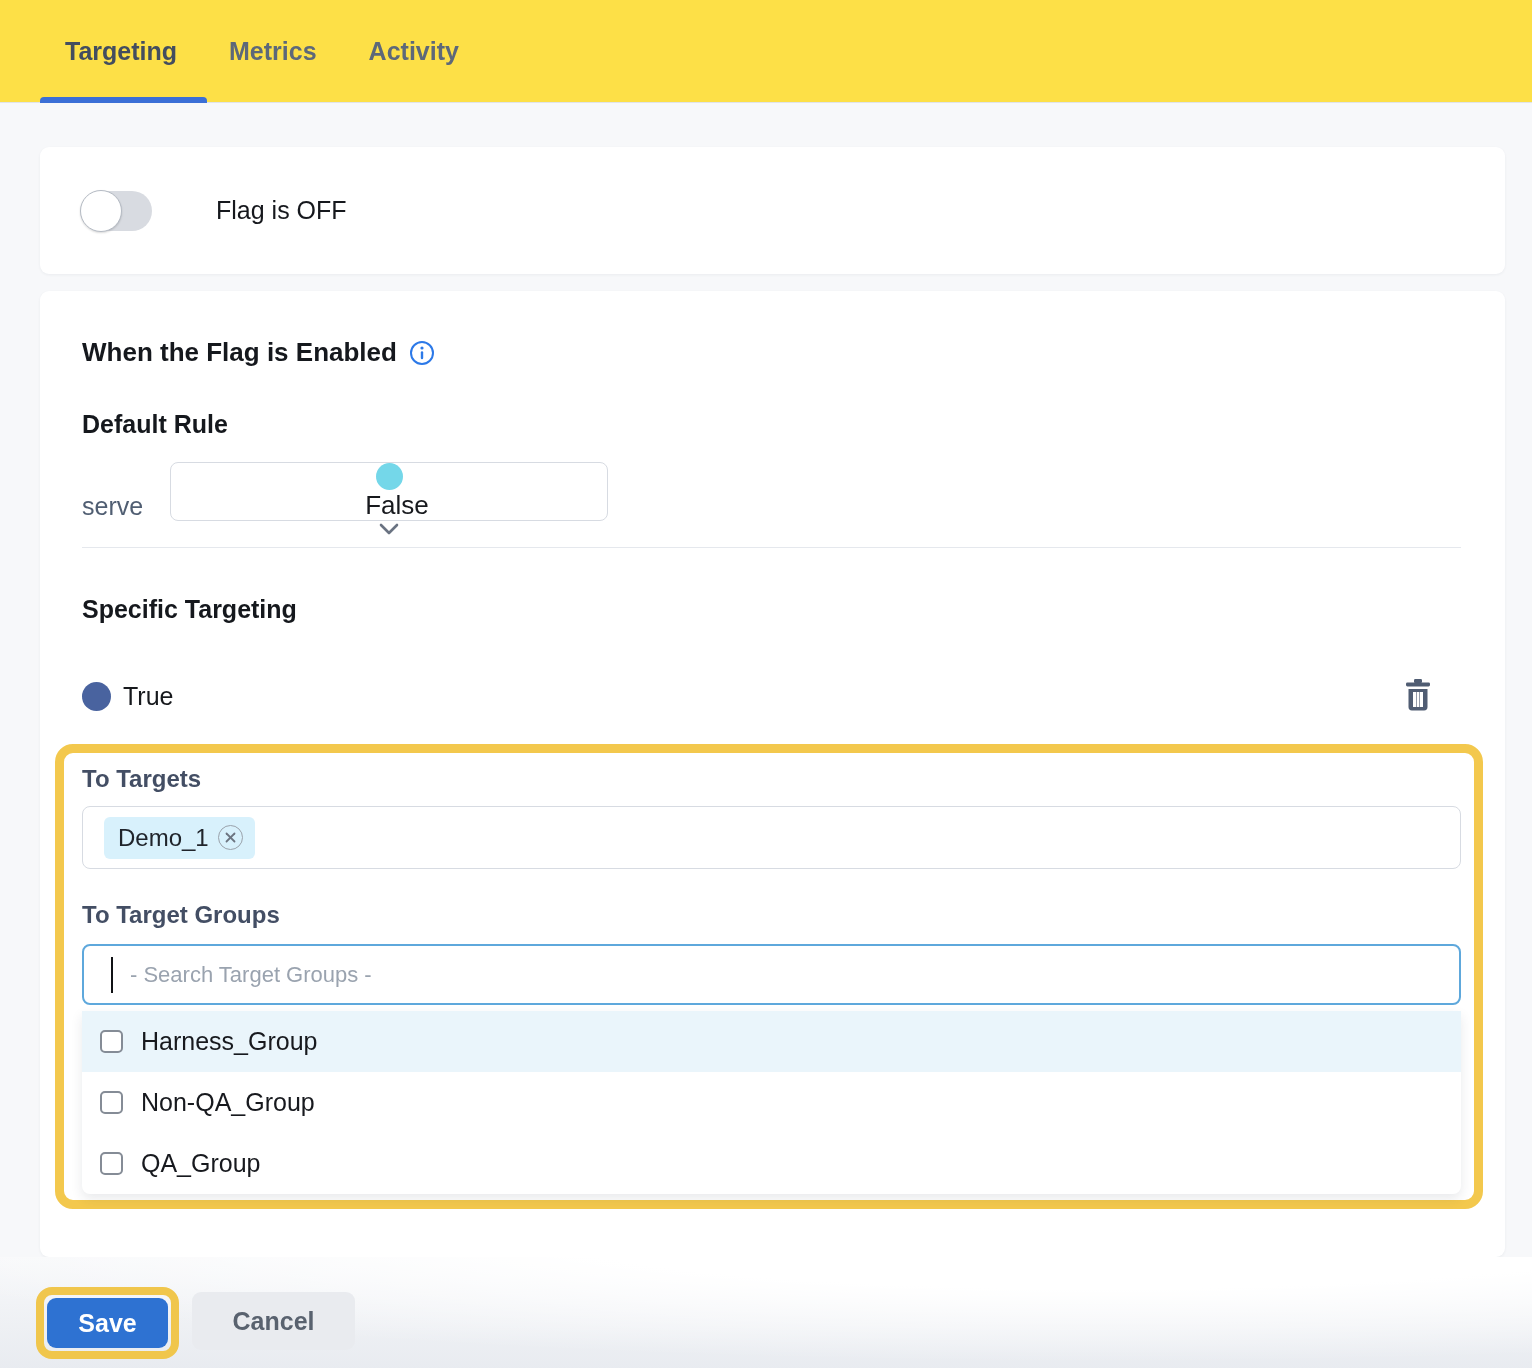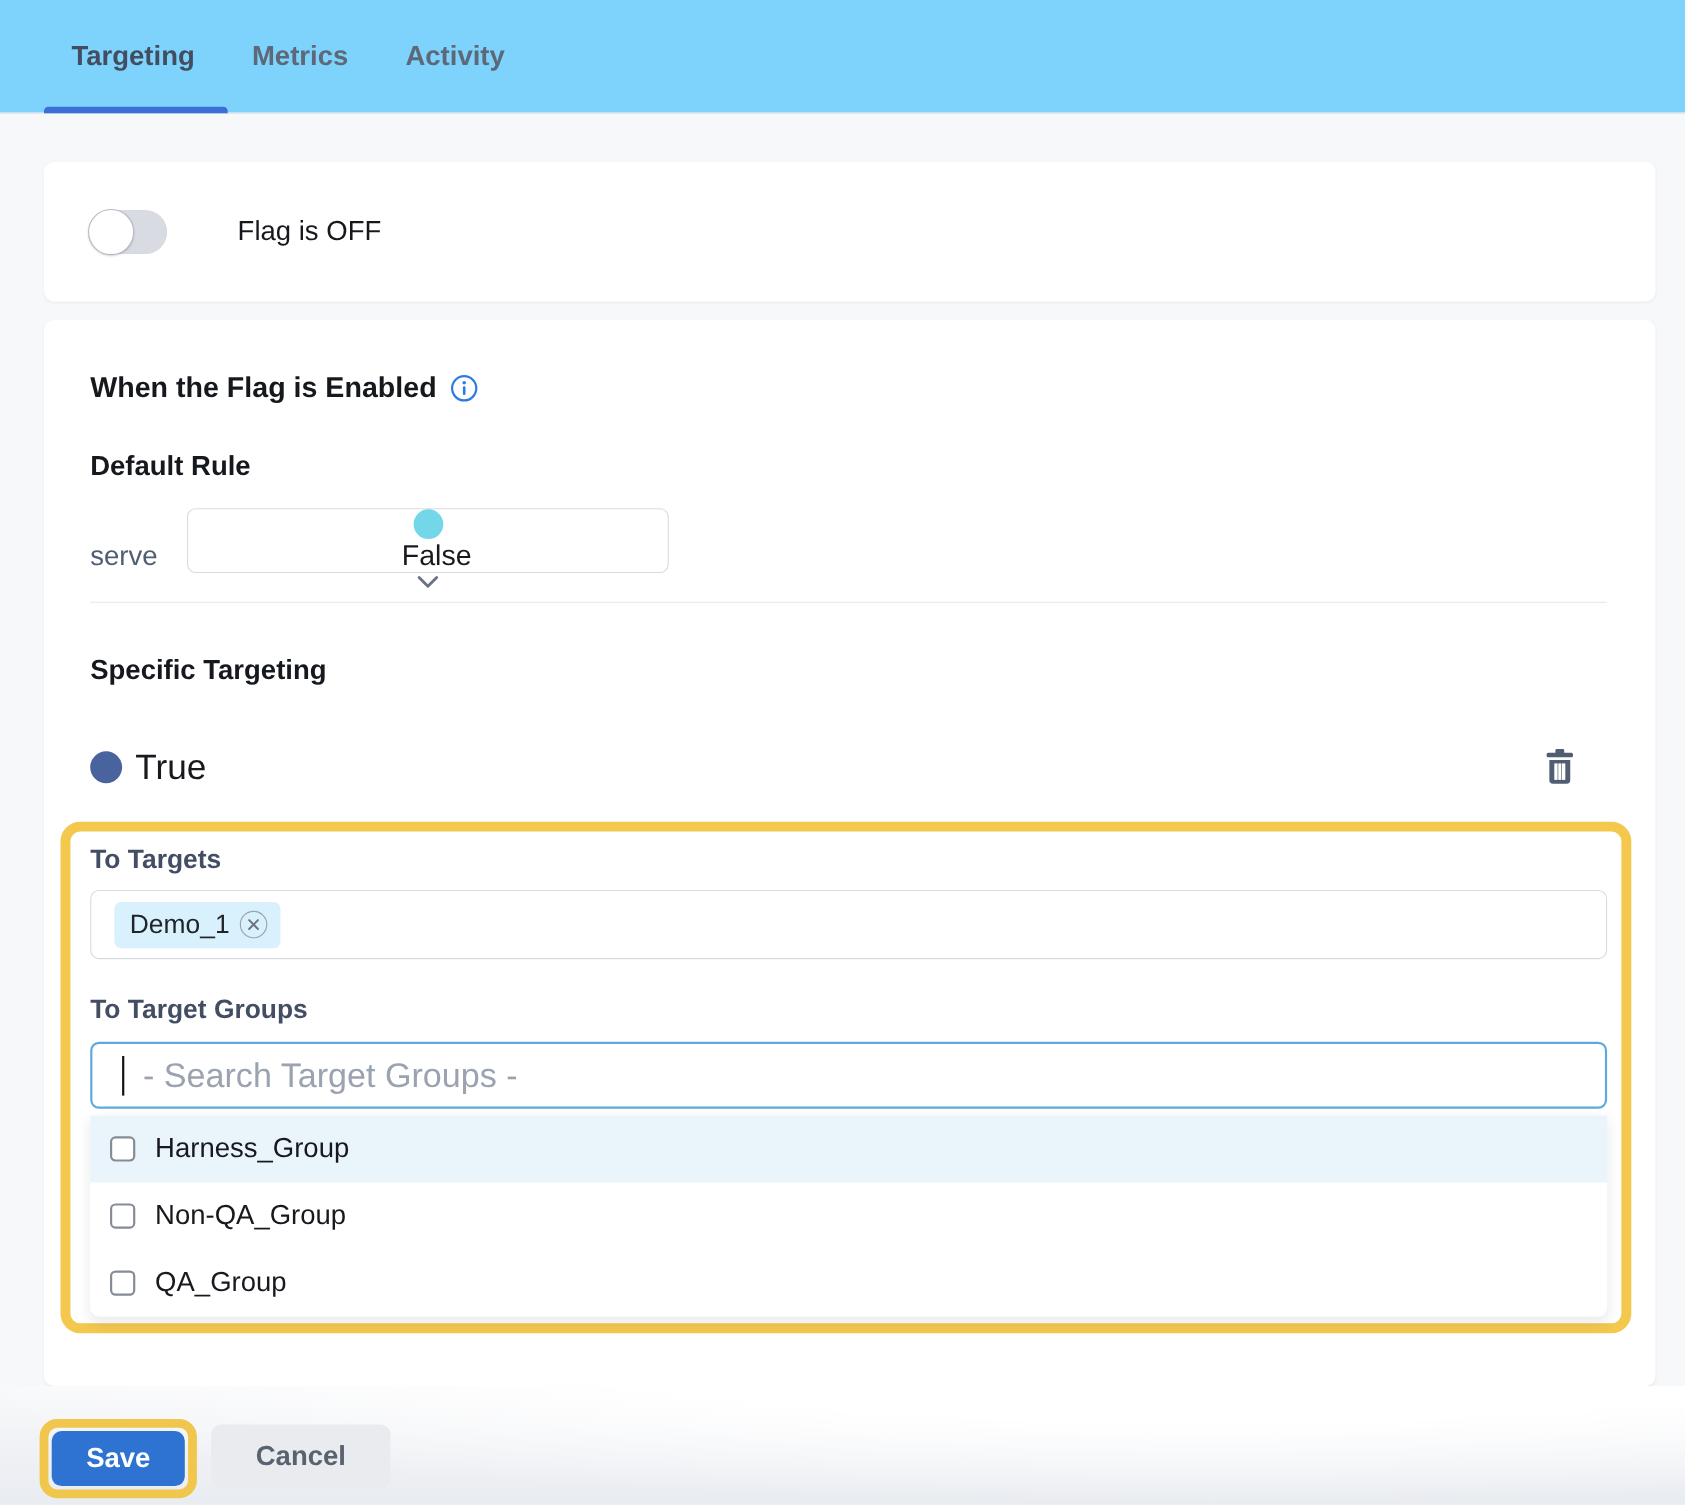--- a/index.html
+++ b/index.html
@@ -5,21 +5,21 @@
   * { margin:0; padding:0; box-sizing:border-box; }
   html,body { width:1532px; height:1368px; overflow:hidden; }
   body {
     font-family:"Liberation Sans","DejaVu Sans",sans-serif;
     background:#f7f8fa;
     color:#15181d;
   }
 
   
   .tabbar {
-    position:relative; height:103px; background:#7dd3fc;
+    position:relative; height:103px; background:#fde047;
     border-bottom:1px solid #e1e4e9;
     display:flex; align-items:center; padding-left:65px;
   }
   .tab { font-size:25px; color:#5d6879; margin-right:52px; cursor:pointer;font-weight:bold; }
   .tab.active { font-weight:bold; color:#434d5f; }
   .tab-underline {
     position:absolute; left:40px; bottom:-1px; width:167px; height:6px;
     background:#3b6fd6; border-radius:4px 4px 0 0;
   }
 
@@ -55,21 +55,21 @@
     width:438px; height:59px; border:1.5px solid #d7dbe2; border-radius:8px;
     display:flex; align-items:center; padding:0 20px; background:#fff; cursor:pointer;flex-direction:column;
   }
   .dot { border-radius:50%; flex:none; }
   .dot-false { width:27px; height:27px; background:#74d7e9; }
   .dot-true  { width:29px; height:29px; background:#49639f; }
   .select-value { font-size:26px; color:#17191d; margin-left:16px; flex:1; }
   .divider { margin-top:26px; border-top:1px solid #e5e8ed; }
   .mt-specific { margin-top:47px; }
   .variation-row { margin-top:55px; display:flex; align-items:center; }
-  .variation-name { font-size:32px; color:#17191d; margin-left:12px;text-align:right; }
+  .variation-name { font-size:25px; color:#17191d; margin-left:12px;text-align:right; }
   .trash-btn { margin-left:auto; margin-right:28px; cursor:pointer; line-height:0; }
 
   
   .highlight-box {
     margin:31px 0 0 -27px; width:1428px; height:465px;
     border:9px solid #f3c84d; border-radius:18px;
     padding:12px 13px 6px 18px; background:transparent;
   }
   .field-label { font-size:24px; font-weight:bold; color:#434e64; }
   .targets-input {
@@ -84,21 +84,21 @@
   .chip-text { font-size:24px; color:#20242b; }
   .chip-close {
     width:25px; height:25px; border:1.5px solid #9aa2ab; border-radius:50%;
     display:flex; align-items:center; justify-content:center; cursor:pointer; line-height:0;
   }
   .mt-groups { margin-top:32px; }
   .search-wrap { position:relative; margin-top:15px; }
   .search-input {
     width:100%; height:61px; border:2px solid #5ea8dc; border-radius:8px;
     font-family:"Liberation Sans","DejaVu Sans",sans-serif;
-    font-size:31px; color:#c2410c; padding:0 0 0 46px; outline:none; background:#fff;
+    font-size:22px; color:#c2410c; padding:0 0 0 46px; outline:none; background:#fff;
   }
   .search-input::placeholder { color:#9aa3af; }
   .caret-bar { position:absolute; left:29px; top:13px; width:2px; height:36px; background:#101215; }
 
   .dropdown-panel {
     margin-top:6px; width:100%; height:183px; background:#ffffff;
     border-radius:0 0 8px 8px; box-shadow:0 5px 12px rgba(40,50,70,0.10);
     overflow:hidden;
   }
   .option-row {

